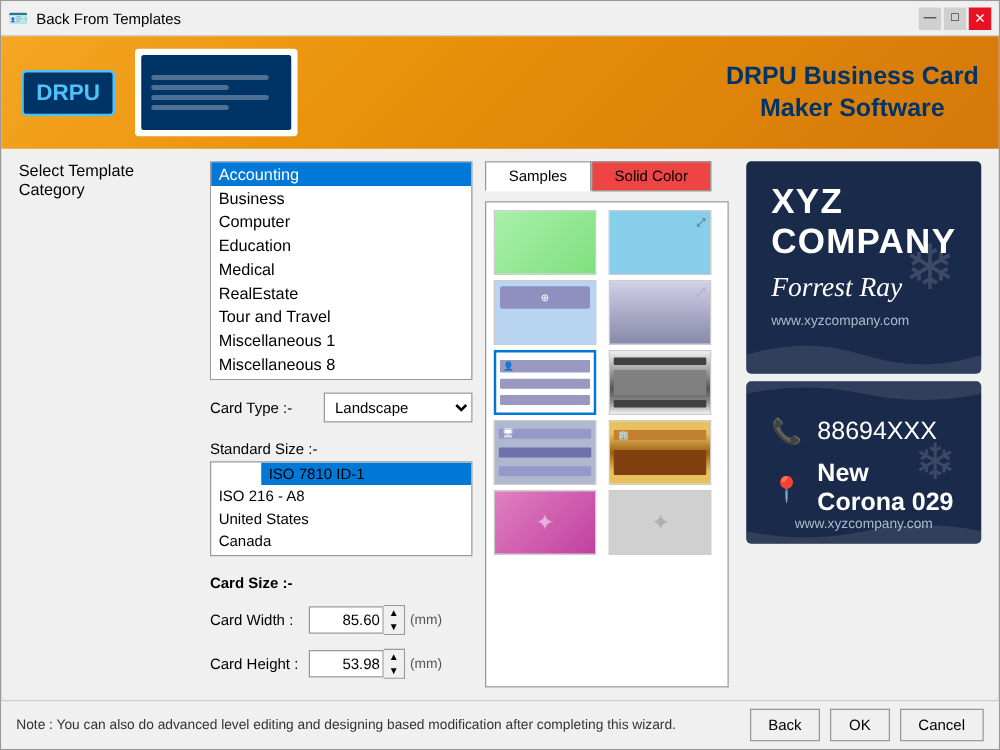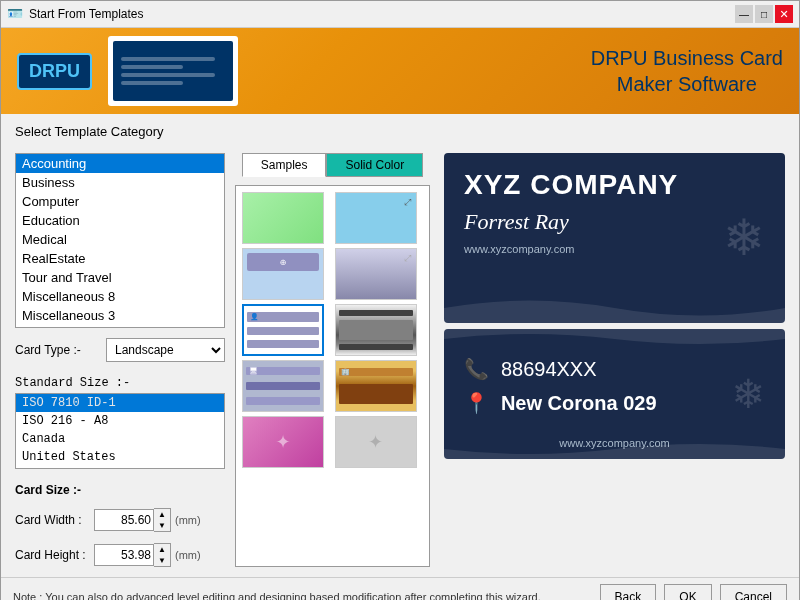--- a/index.html
+++ b/index.html
@@ -13,51 +13,51 @@
     .titlebar-close { width: 18px; height: 18px; background: #e81123; border: none; cursor: pointer; display: flex; align-items: center; justify-content: center; font-size: 11px; color: white; margin-left: 2px; }
     .titlebar-btn { width: 18px; height: 18px; background: #d0d0d0; border: none; cursor: pointer; display: flex; align-items: center; justify-content: center; font-size: 10px; margin-left: 2px; }
 
     .header { background: linear-gradient(135deg, #f5a623 0%, #e8910a 40%, #d4780a 100%); height: 90px; display: flex; align-items: center; padding: 8px 16px; gap: 16px; }
     .header-logo { background: #003366; color: #4fc3f7; font-weight: bold; font-size: 18px; padding: 6px 10px; border-radius: 4px; border: 2px solid #4fc3f7; }
     .header-card-img { background: white; width: 130px; height: 70px; border-radius: 3px; overflow: hidden; display: flex; align-items: center; justify-content: center; }
     .header-card-inner { background: #003366; width: 120px; height: 60px; border-radius: 2px; display: flex; flex-direction: column; justify-content: center; padding: 4px 8px; }
     .header-card-line { background: rgba(255,255,255,0.3); height: 4px; border-radius: 2px; margin: 2px 0; }
     .header-card-line.short { width: 60%; }
     .header-card-line.long { width: 90%; }
-    .header-title { margin-left: auto; text-align: center; color: #003366; font-size: 20px; font-weight: normal; line-height: 1.3; }
-
-    .content { flex: 1; padding: 10px 14px; display: flex; flex-direction: column; gap: 8px; }
+    .header-title { margin-left: auto; text-align: center; color: #003366; font-size: 20px; font-weight: bold; line-height: 1.3; }
+
+    .content { flex: 1; padding: 10px 14px; display: flex; gap: 8px; }
     .section-label { font-size: 13px; font-weight: normal; margin-bottom: 6px; }
 
     .main-row { display: flex; gap: 10px; flex: 1; }
 
     .left-panel { width: 210px; display: flex; flex-direction: column; gap: 8px; }
     .listbox { background: white; border: 1px solid #999; flex: 0 0 auto; height: 175px; overflow-y: auto; }
     .listbox-item { padding: 2px 6px; cursor: pointer; font-size: 13px; }
     .listbox-item.selected { background: #0078d7; color: white; }
 
     .form-row { display: flex; align-items: center; gap: 6px; margin-top: 2px; }
     .form-label { font-size: 12px; min-width: 85px; }
     .form-select { height: 24px; border: 1px solid #999; background: white; font-size: 12px; padding: 0 4px; flex: 1; }
-    .form-subsection { margin-top: 6px; font-family: Liberation Mono, monospace; }
+    .form-subsection { margin-top: 6px; }
     .standard-size-box { border: 1px solid #999; background: white; height: 76px; overflow-y: auto; width: 100%; }
     .std-item { padding: 2px 6px; font-size: 12px; cursor: pointer; }
-    .std-item.selected { background: #0078d7; color: #e5e5e5; }
+    .std-item.selected { background: #0078d7; color: #000000; margin-left: 40px; }
     .card-size-label { font-size: 12px; font-weight: bold; margin-top: 6px; }
     .spinner-row { display: flex; align-items: center; gap: 4px; margin-top: 3px; }
     .spinner-label { font-size: 12px; min-width: 75px; }
     .spinner { display: flex; align-items: center; }
     .spinner input { width: 60px; height: 22px; border: 1px solid #999; text-align: right; padding-right: 2px; font-size: 12px; }
     .spinner-btns { display: flex; flex-direction: column; border: 1px solid #999; border-left: none; }
     .spinner-btn { width: 16px; height: 11px; background: #f0f0f0; border: none; cursor: pointer; font-size: 8px; display: flex; align-items: center; justify-content: center; }
     .mm-label { font-size: 11px; color: #555; }
 
     .middle-panel { width: 195px; display: flex; flex-direction: column; gap: 4px; }
-    .tabs { display: flex; gap: 0; margin-bottom: 4px; justify-content: center; }
-    .tab { padding: 4px 18px; border: 1px solid #999; background: #14b8a6; cursor: pointer; font-size: 12px; }
+    .tabs { display: flex; gap: 0; margin-bottom: 4px; }
+    .tab { padding: 4px 18px; border: 1px solid #999; background: #ef4444; cursor: pointer; font-size: 12px; }
     .tab.active { background: white; border-bottom: 1px solid white; z-index: 1; }
     .template-grid-outer { border: 1px solid #999; background: white; flex: 1; overflow-y: auto; }
     .template-grid { display: grid; grid-template-columns: 1fr 1fr; gap: 4px; padding: 6px; }
     .template-thumb { width: 82px; height: 52px; border: 1px solid #ccc; cursor: pointer; overflow: hidden; position: relative; }
     .template-thumb.selected { border: 2px solid #0078d7; }
     
     .t1 { background: linear-gradient(135deg, #a8f0a8 0%, #80e080 100%); }
     .t2 { background: #87ceeb; }
     .t3 { background: #b8d4f0; position: relative; }
     .t4 { background: linear-gradient(180deg, #d0d0e8 0%, #8888aa 100%); }
@@ -93,21 +93,21 @@
     .footer-note { font-size: 11px; color: #333; flex: 1; }
     .footer-btn { height: 26px; padding: 0 14px; border: 1px solid #999; background: #f0f0f0; cursor: pointer; font-size: 12px; }
   </style>
 </head>
 <body>
 
 <div class="window">
 
   <div class="titlebar">
     <span class="titlebar-icon">🪪</span>
-    <span class="titlebar-title">Start From Templates</span>
+    <span class="titlebar-title">Back From Templates</span>
     <button class="titlebar-btn">—</button>
     <button class="titlebar-btn">□</button>
     <button class="titlebar-close">✕</button>
   </div>
 
   <div class="header">
     <div class="header-logo">DRPU</div>
     <div class="header-card-img">
       <div class="header-card-inner">
         <div class="header-card-line long"></div>
@@ -129,39 +129,40 @@
 
       <div class="left-panel">
         <div class="listbox" id="category-list">
         <div class="listbox-item selected">Accounting</div>
             <div class="listbox-item">Business</div>
             <div class="listbox-item">Computer</div>
             <div class="listbox-item">Education</div>
             <div class="listbox-item">Medical</div>
             <div class="listbox-item">RealEstate</div>
             <div class="listbox-item">Tour and Travel</div>
+            <div class="listbox-item">Miscellaneous 1</div>
             <div class="listbox-item">Miscellaneous 8</div>
             <div class="listbox-item">Miscellaneous 3</div>
           </div>
 
         <div class="form-row">
           <span class="form-label">Card Type :-</span>
           <select class="form-select">
             <option>Landscape</option>
             <option>Portrait</option>
           </select>
         </div>
 
         <div class="form-subsection">
           <div class="form-label" style="margin-bottom:3px;">Standard Size :-</div>
           <div class="standard-size-box" id="std-list">
           <div class="std-item selected">ISO 7810 ID-1</div>
               <div class="std-item">ISO 216 - A8</div>
+              <div class="std-item">United States</div>
               <div class="std-item">Canada</div>
-              <div class="std-item">United States</div>
             </div>
         </div>
 
         <div class="card-size-label">Card Size :-</div>
 
         <div class="spinner-row">
           <span class="spinner-label">Card Width :</span>
           <div class="spinner">
             <input type="text" value="85.60" style="">
             <div class="spinner-btns">

